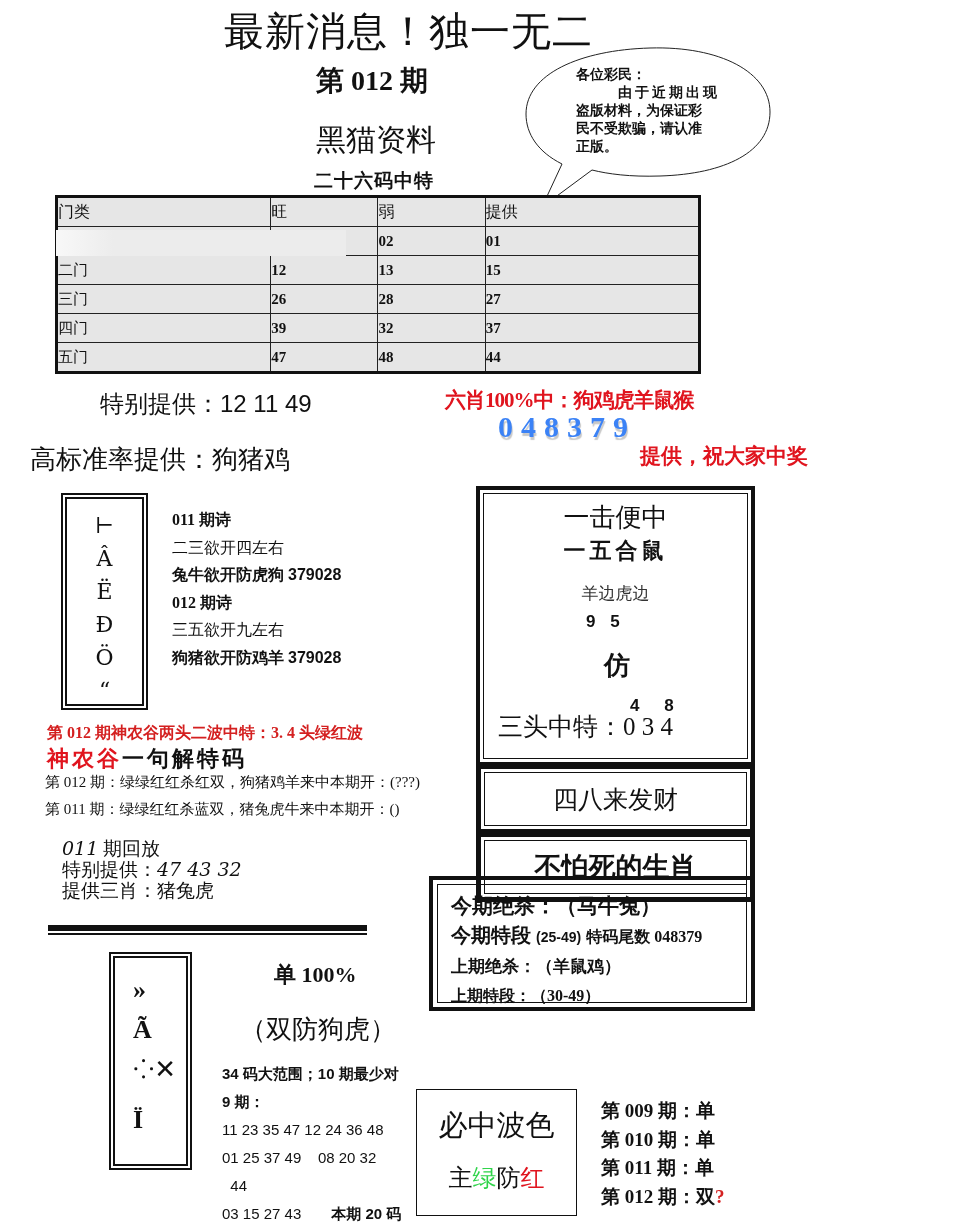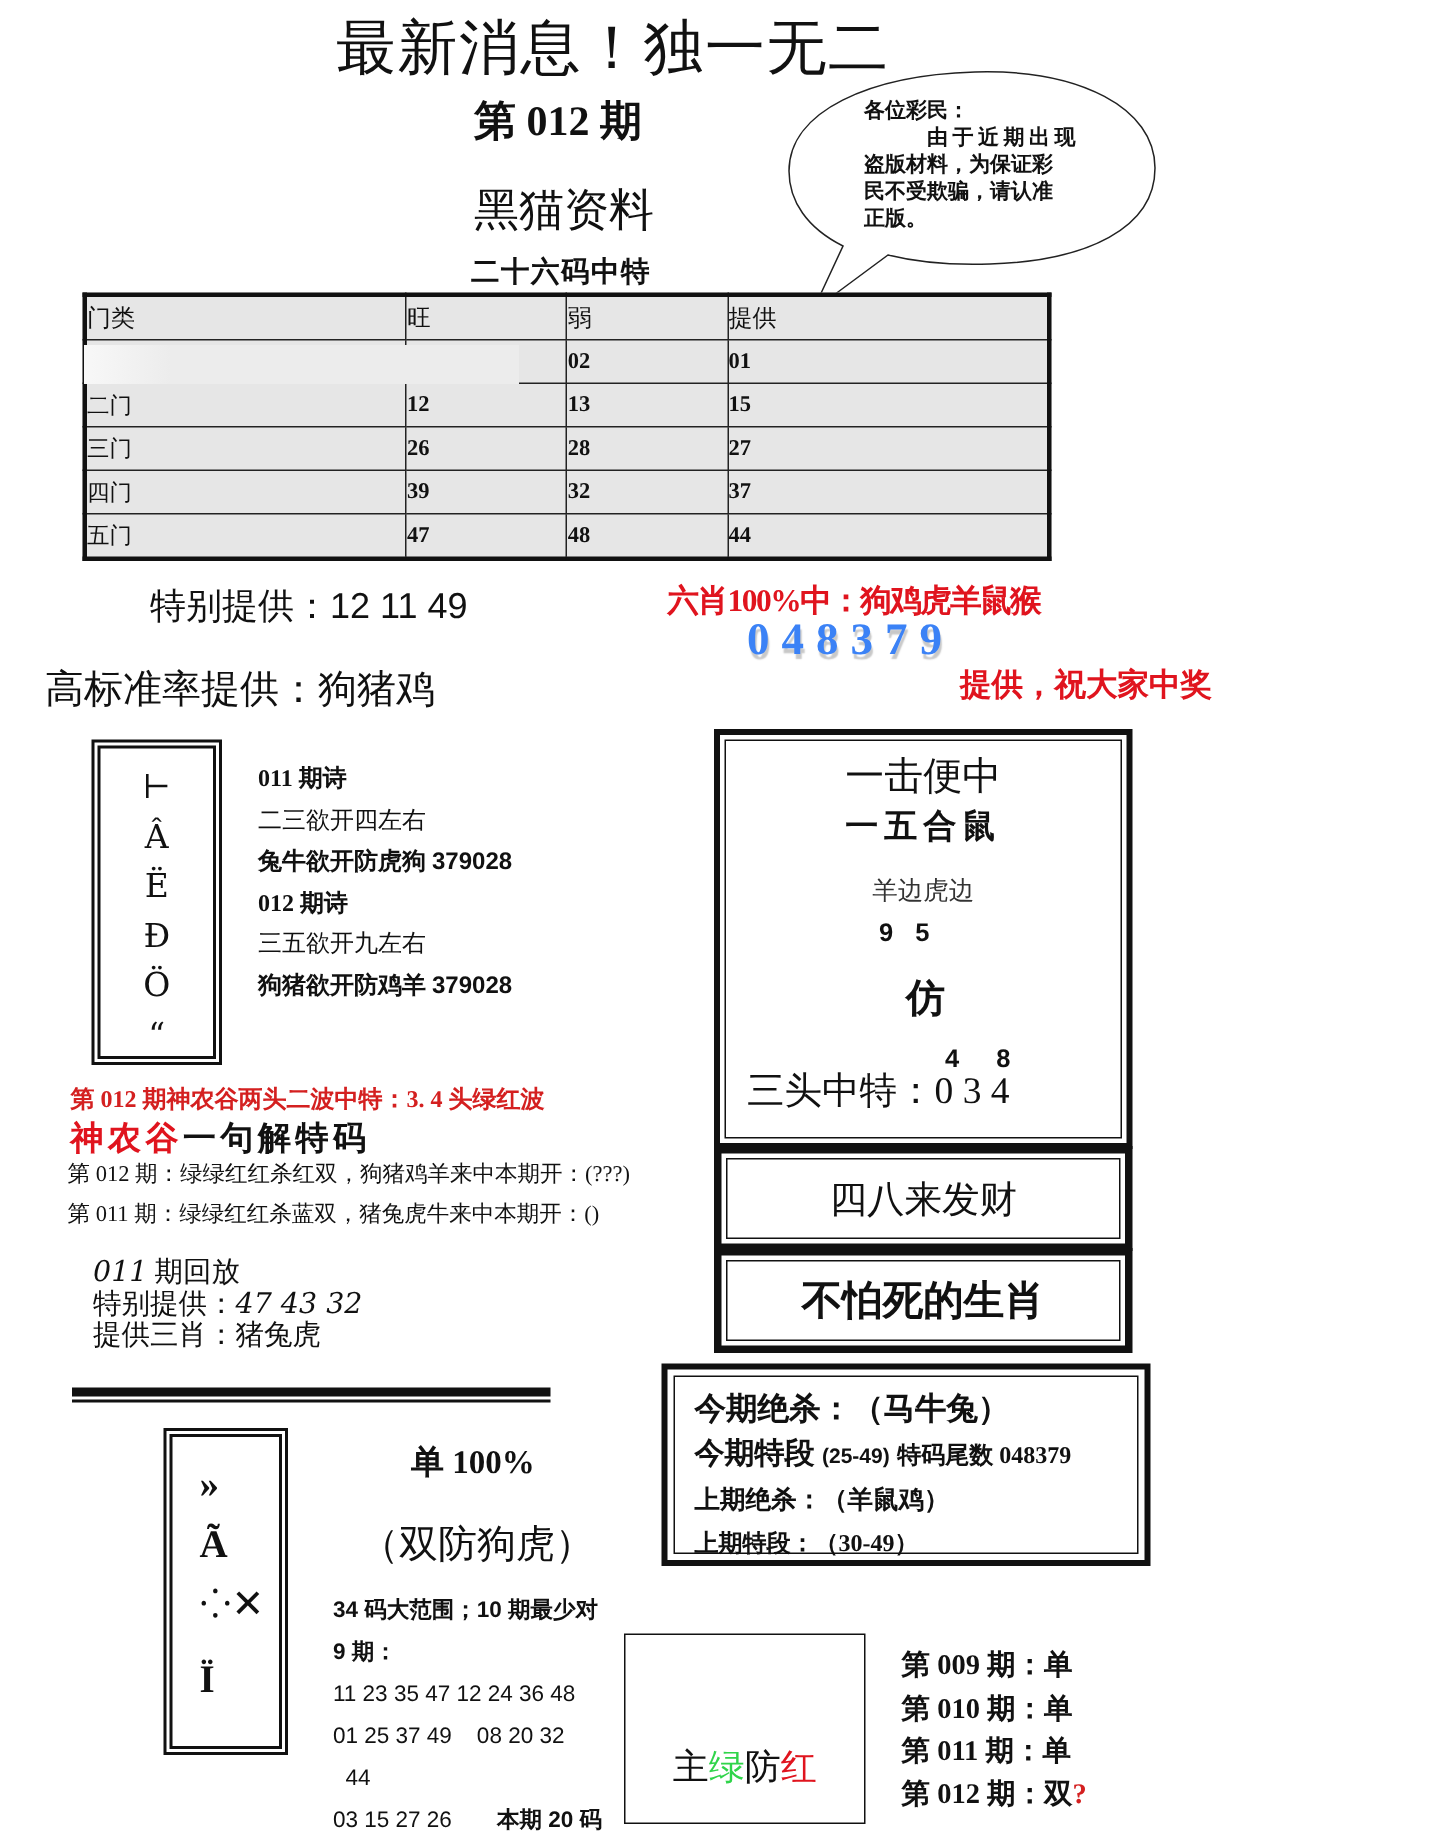--- a/index.html
+++ b/index.html
@@ -78,21 +78,21 @@
   #single-box { left:109px; top:952px; width:83px; height:218px; }
   #single-glyphs { position:absolute; left:18px; top:12px; font-size:26px; line-height:40px; font-weight:bold; text-align:left; }
 
   #single-100 { left:274px; top:960px; font-size:22px; font-weight:bold; }
   #double-guard { left:240px; top:1012px; font-size:26px; }
   #range { left:222px; top:1060px; font-size:15px; font-family:"Liberation Sans", sans-serif; line-height:28px; }
   #range .b { font-weight:bold; }
   #range .row { white-space:pre; }
 
   
-  #kill-box { left:429px; top:909px; width:326px; height:135px; border:4px solid #111; box-sizing:border-box;margin-left:12px; }
+  #kill-box { left:429px; top:876px; width:326px; height:135px; border:4px solid #111; box-sizing:border-box; }
   #kill-box .inner { position:absolute; left:4px; top:4px; right:4px; bottom:4px; border:1px solid #111; }
   #kill-lines { position:absolute; left:18px; top:12px; }
   #kill-lines .l1 { font-size:21px; font-weight:bold; }
   #kill-lines .l2 { font-size:20px; font-weight:bold; margin-top:2px; }
   #kill-lines .l2 .sm { font-size:14px; font-family:"Liberation Sans", sans-serif; }
   #kill-lines .l3 { font-size:17px; font-weight:bold; margin-top:6px; }
   #kill-lines .l4 { font-size:16px; font-weight:bold; margin-top:8px; }
 
   
   #wave-box { left:416px; top:1089px; width:161px; height:127px; border:1px solid #111; box-sizing:border-box; }
@@ -240,34 +240,35 @@
 </div>
 
 <div id="single-100" class="abs serif">单 100%</div>
 <div id="double-guard" class="abs serif">（双防狗虎）</div>
 <div id="range" class="abs">
   <div class="b">34 码大范围；10 期最少对</div>
   <div class="b">9 期：</div>
   <div class="row">11 23 35 47 12 24 36 48</div>
   <div class="row">01 25 37 49    08 20 32</div>
   <div class="row">  44</div>
-  <div class="row"><span>03 15 27 26</span><span style="margin-left:30px" class="b">本期 20 码</span></div>
+  <div class="row"><span>03 15 27 43</span><span style="margin-left:30px" class="b">本期 20 码</span></div>
 </div>
 
 <div id="kill-box" class="abs serif">
   <div class="inner"></div>
   <div id="kill-lines">
     <div class="l1">今期绝杀：（马牛兔）</div>
     <div class="l2"><span>今期特段</span> <span class="sm">(25-49)</span> <span style="font-size:16px">特码尾数 048379</span></div>
     <div class="l3">上期绝杀：（羊鼠鸡）</div>
     <div class="l4">上期特段：（30-49）</div>
   </div>
 </div>
 
 <div id="wave-box" class="abs">
+  <div id="wave-title" class="sans">必中波色</div>
   <div id="wave-sub" class="sans">
     <span>主</span><span class="g">绿</span><span>防</span><span class="r">红</span>
   </div>
 </div>
 
 <div id="oddeven" class="abs serif">
   <div><span>第 009 期：</span><span>单</span></div>
   <div><span>第 010 期：</span><span>单</span></div>
   <div><span>第 011 期：</span><span>单</span></div>
   <div><span>第 012 期：</span><span>双</span><span class="q">?</span></div>

